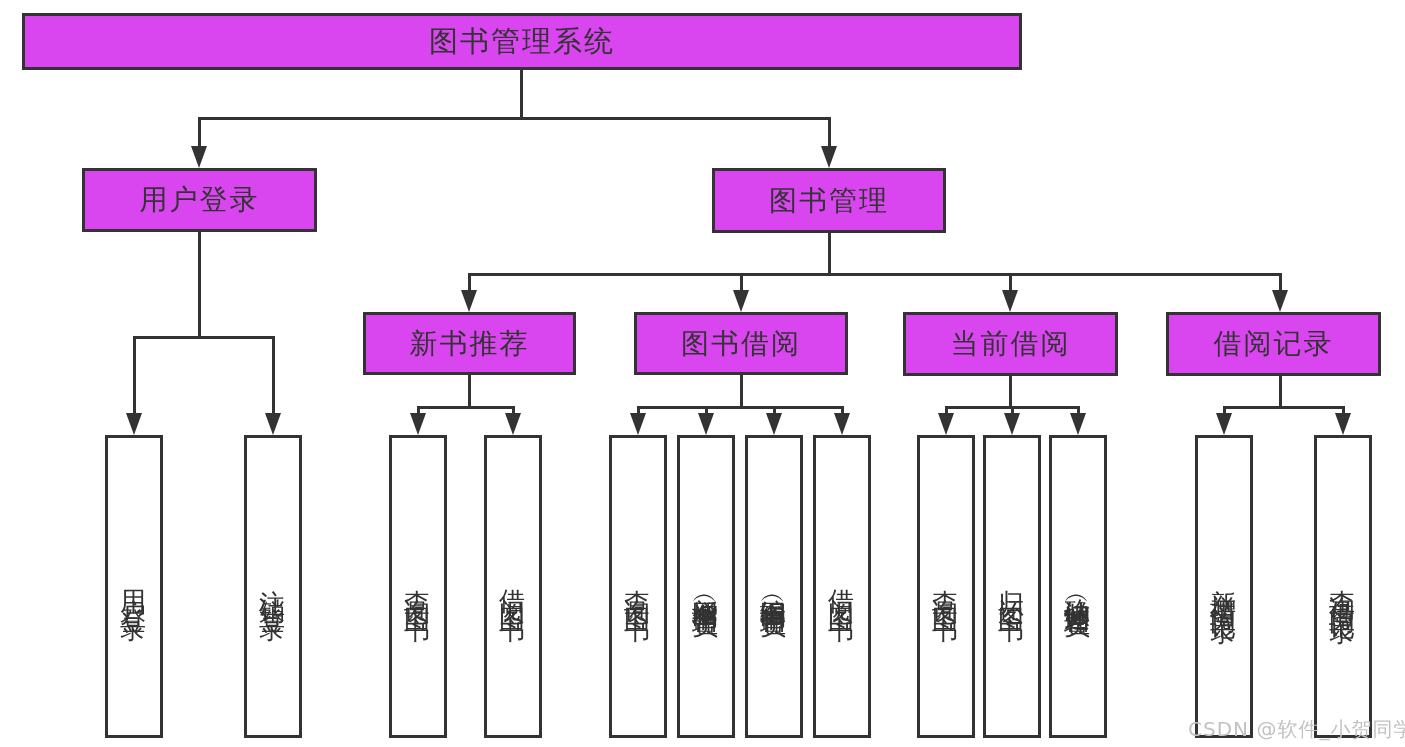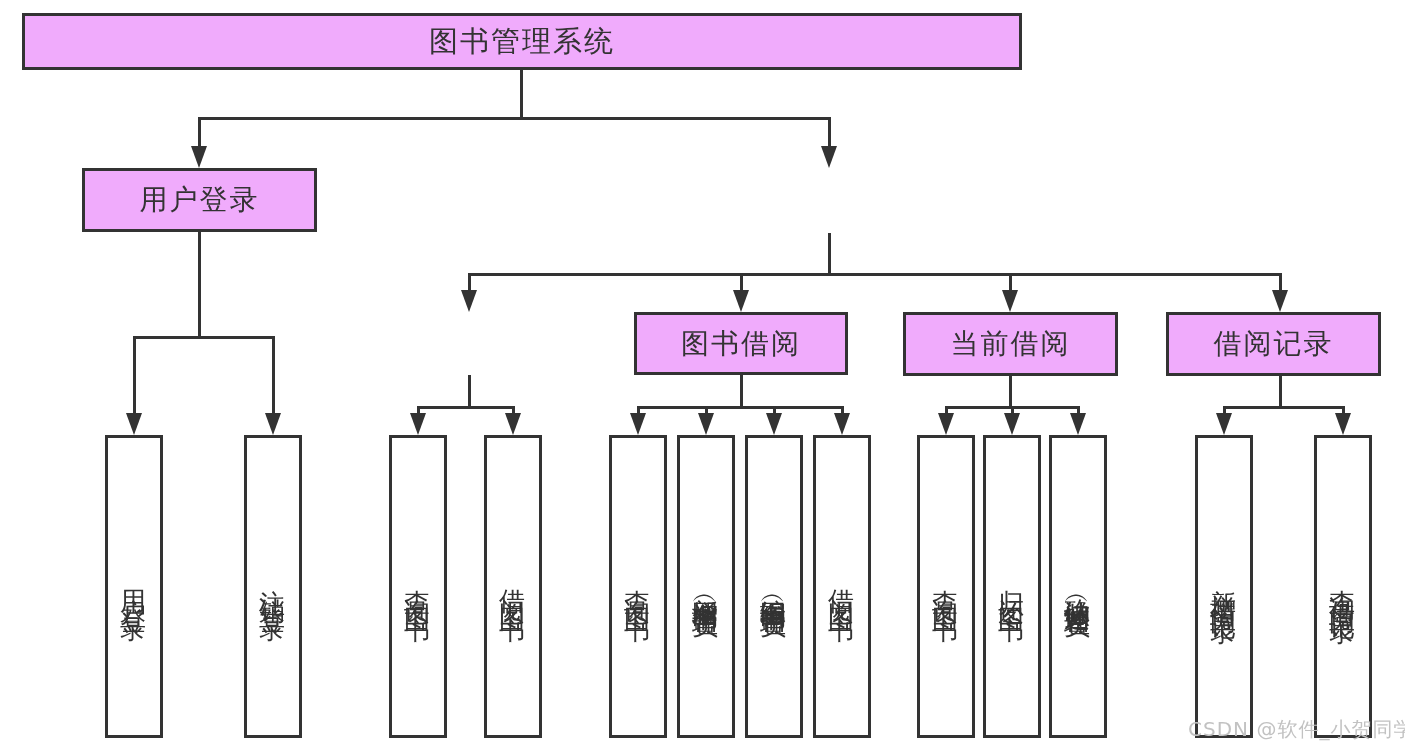--- a/index.html
+++ b/index.html
@@ -4,21 +4,21 @@
 <style>
   html,body { margin:0; padding:0; background:#ffffff; }
   .canvas {
     position:relative; width:1405px; height:747px;
     background:#ffffff; overflow:hidden;
     font-family:"DejaVu Sans","Liberation Sans",sans-serif;
     color:#333333;
   }
   .box {
     position:absolute; box-sizing:border-box;
-    background:#f0abfc; border:3px solid #333333;
+    background:#d946ef; border:3px solid #333333;
     display:flex; align-items:center; justify-content:center;
     font-size:28px; letter-spacing:2px; color:#333333;
     white-space:nowrap;
   }
   .root-box { font-size:29px; }
   .vbox {
     position:absolute; box-sizing:border-box;
     background:#ffffff; border:3px solid #333333;
     display:flex; align-items:center; justify-content:center;
     width:58px; top:435px; height:303px;
@@ -50,39 +50,41 @@
   <div class="box root-box" style="left:22px; top:13px; width:1000px; height:57px;">图书管理系统</div>
 
   <div class="vline" style="left:520px; top:70px; height:47px;"></div>
   <div class="hline" style="left:198px; top:117px; width:633px;"></div>
   <div class="vline" style="left:198px; top:117px; height:32px;"></div>
   <div class="ahead" style="left:191px; top:146px;"></div>
   <div class="vline" style="left:828px; top:117px; height:32px;"></div>
   <div class="ahead" style="left:821px; top:146px;"></div>
 
   <div class="box" style="left:82px; top:168px; width:235px; height:64px;">用户登录</div>
+  <div class="box" style="left:712px; top:168px; width:234px; height:65px;">图书管理</div>
 
   <div class="vline" style="left:198px; top:232px; height:104px;"></div>
   <div class="hline" style="left:133px; top:336px; width:142px;"></div>
   <div class="vline" style="left:133px; top:336px; height:80px;"></div>
   <div class="ahead" style="left:126px; top:413px;"></div>
   <div class="vline" style="left:272px; top:336px; height:80px;"></div>
   <div class="ahead" style="left:265px; top:413px;"></div>
 
   <div class="vline" style="left:828px; top:233px; height:43px;"></div>
   <div class="hline" style="left:468px; top:273px; width:814px;"></div>
   <div class="vline" style="left:468px;  top:273px; height:20px;"></div>
   <div class="ahead" style="left:461px;  top:290px;"></div>
   <div class="vline" style="left:740px;  top:273px; height:20px;"></div>
   <div class="ahead" style="left:733px;  top:290px;"></div>
   <div class="vline" style="left:1009px; top:273px; height:20px;"></div>
   <div class="ahead" style="left:1002px; top:290px;"></div>
   <div class="vline" style="left:1279px; top:273px; height:20px;"></div>
   <div class="ahead" style="left:1272px; top:290px;"></div>
 
+  <div class="box" style="left:363px;  top:312px; width:213px; height:63px;">新书推荐</div>
   <div class="box" style="left:903px;  top:312px; width:215px; height:64px;">当前借阅</div>
   <div class="box" style="left:634px;  top:312px; width:214px; height:63px;">图书借阅</div>
   <div class="box" style="left:1166px; top:312px; width:215px; height:64px;">借阅记录</div>
 
   <div class="vline" style="left:468px; top:375px; height:31px;"></div>
   <div class="hline" style="left:417px; top:406px; width:98px;"></div>
   <div class="vline" style="left:417px; top:406px; height:10px;"></div>
   <div class="ahead" style="left:410px; top:413px;"></div>
   <div class="vline" style="left:512px; top:406px; height:10px;"></div>
   <div class="ahead" style="left:505px; top:413px;"></div>

